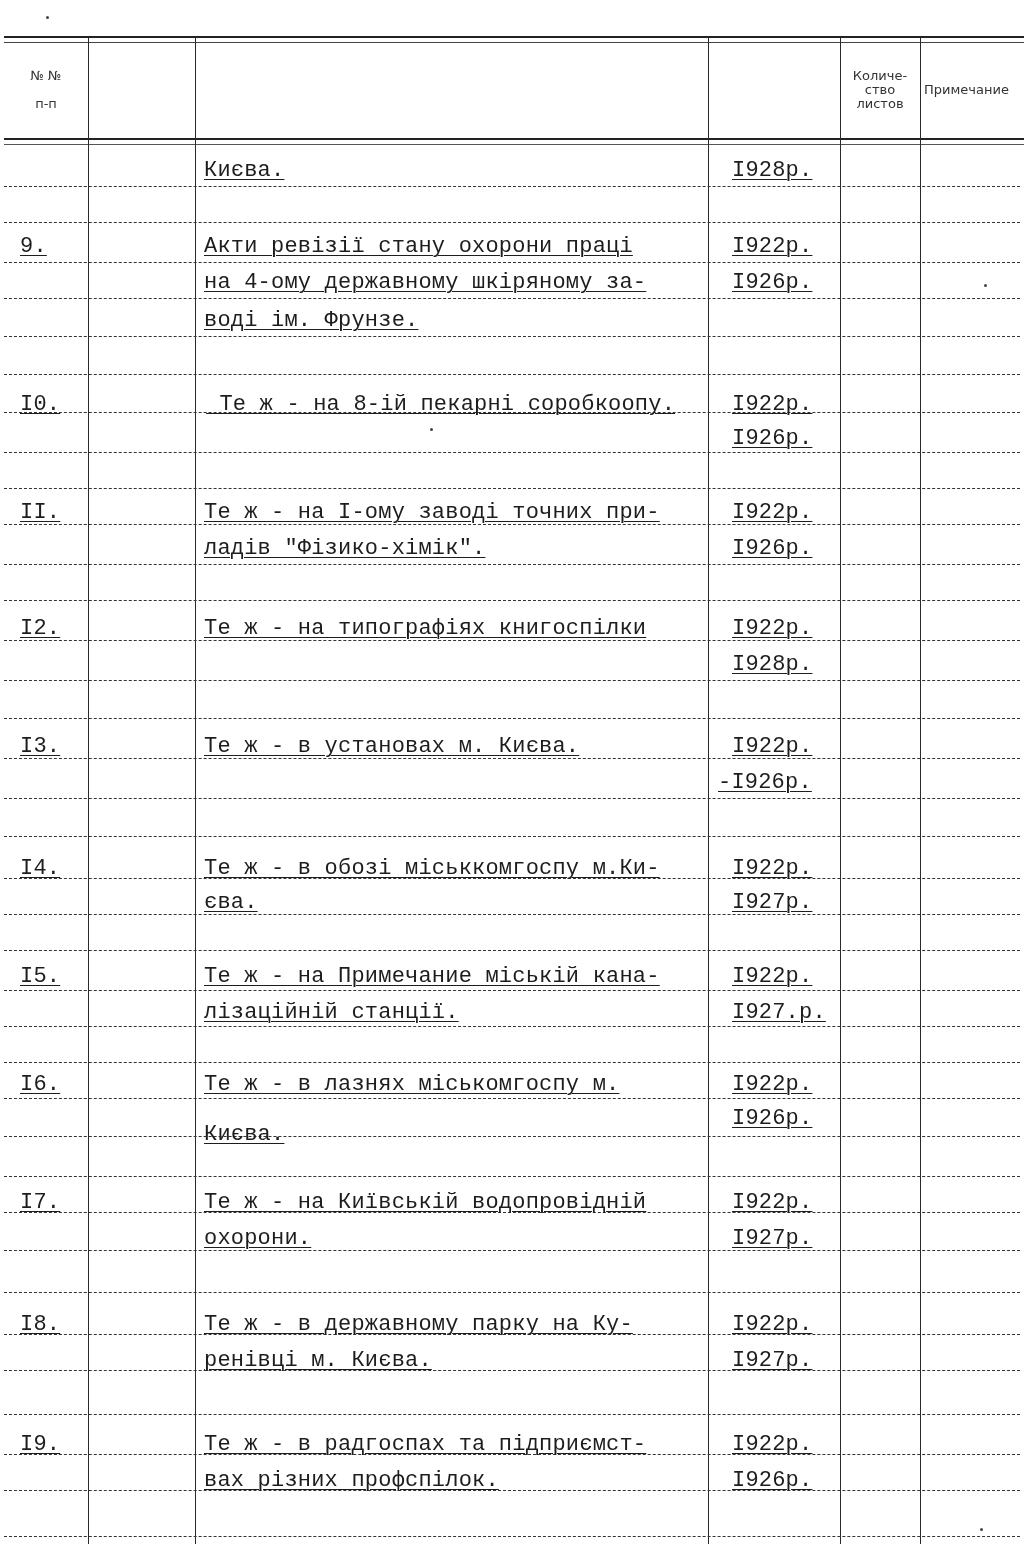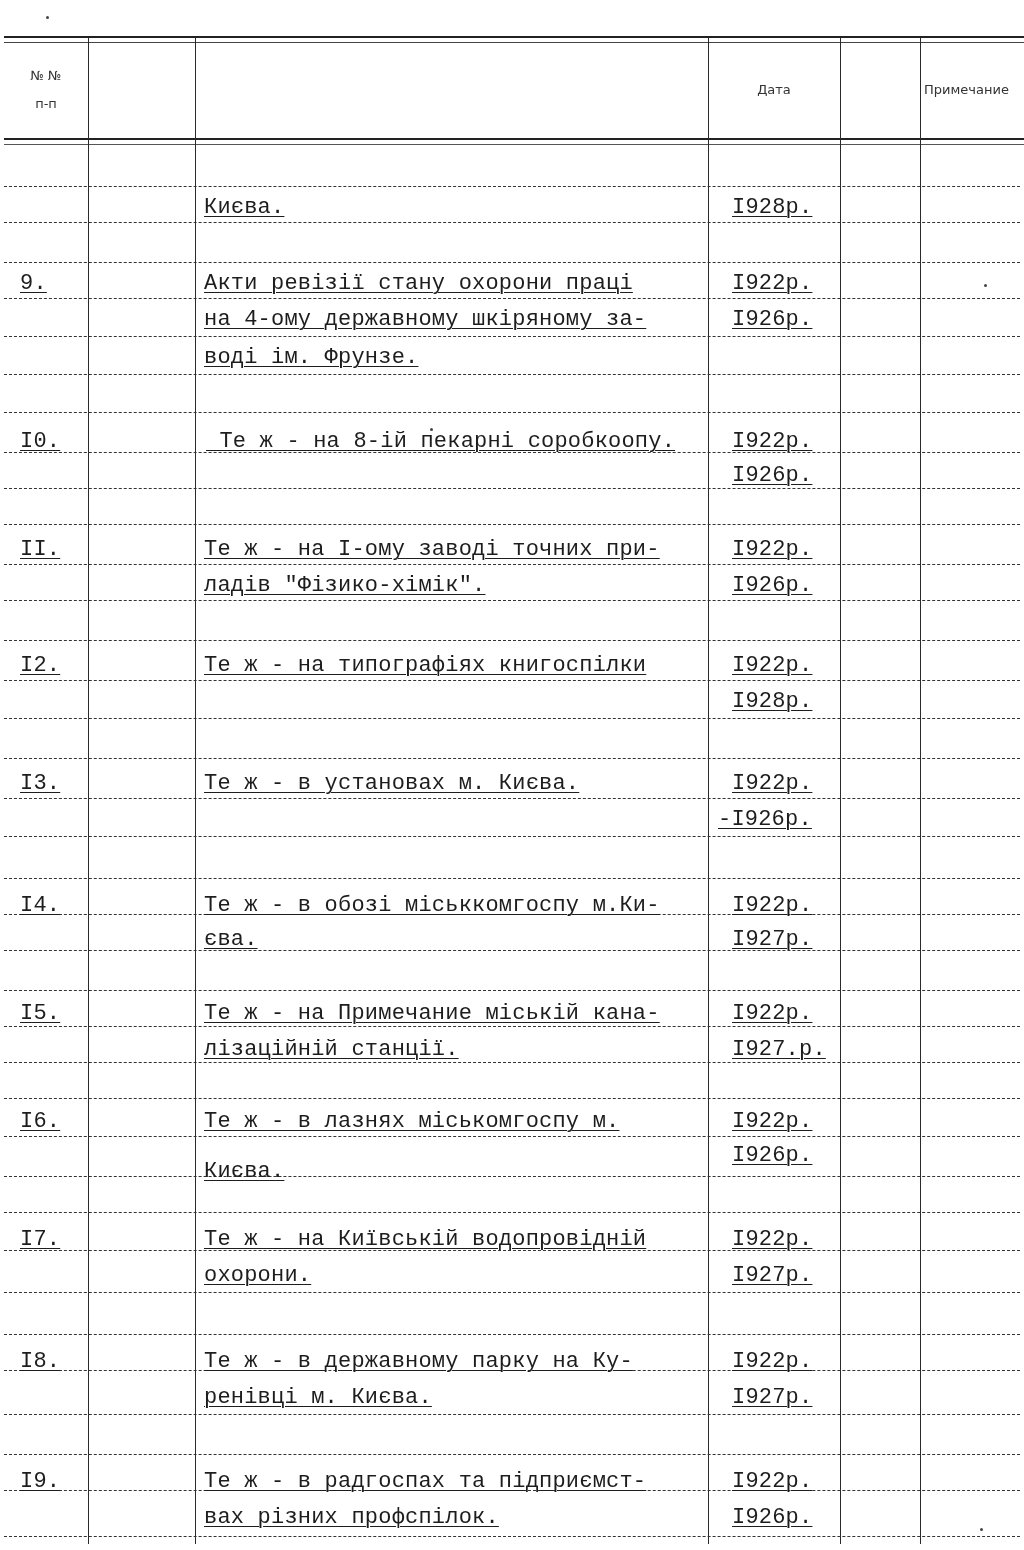--- a/index.html
+++ b/index.html
@@ -67,21 +67,20 @@
       height: 0;
       border-top: 1.4px dashed #333;
     }
     .txt {
       position: absolute;
       font-size: 22px;
       line-height: 26px;
       white-space: pre;
       letter-spacing: 0.2px;
       color: #1d1d1d;
-      margin-top: 37px;
     }
     .num { left: 20px; width: 60px; }
     .title { left: 204px; }
     .date { left: 732px; }
     .u { text-decoration: underline; text-decoration-thickness: 1px; text-underline-offset: 3px; }
     .mark {
       position: absolute;
       width: 3px; height: 3px;
       background: #444;
       border-radius: 50%;
@@ -99,22 +98,24 @@
   <div class="vline" style="left:195px"></div>
   <div class="vline" style="left:708px"></div>
   <div class="vline" style="left:840px"></div>
   <div class="vline" style="left:920px"></div>
 
   <div class="hdr" style="left:4px;width:84px">
     <span>№ №</span>
     <span class="gap"></span>
     <span>п-п</span>
   </div>
-  <div class="hdr" style="left:708px;width:132px">
-    <span>Дата</span>
+  <div class="hdr" style="left:840px;width:80px">
+    <span>Количе-</span>
+    <span>ство</span>
+    <span>листов</span>
   </div>
   <div class="hdr" style="left:920px;width:110px;align-items:flex-start;padding-left:4px">
     <span>Примечание</span>
   </div>
 
   <div>
     <div class="line" style="left:4px;width:1016px;top:186px"></div>
     <div class="line" style="left:4px;width:1016px;top:222px"></div>
     <div class="line" style="left:4px;width:1016px;top:262px"></div>
     <div class="line" style="left:4px;width:1016px;top:298px"></div>

